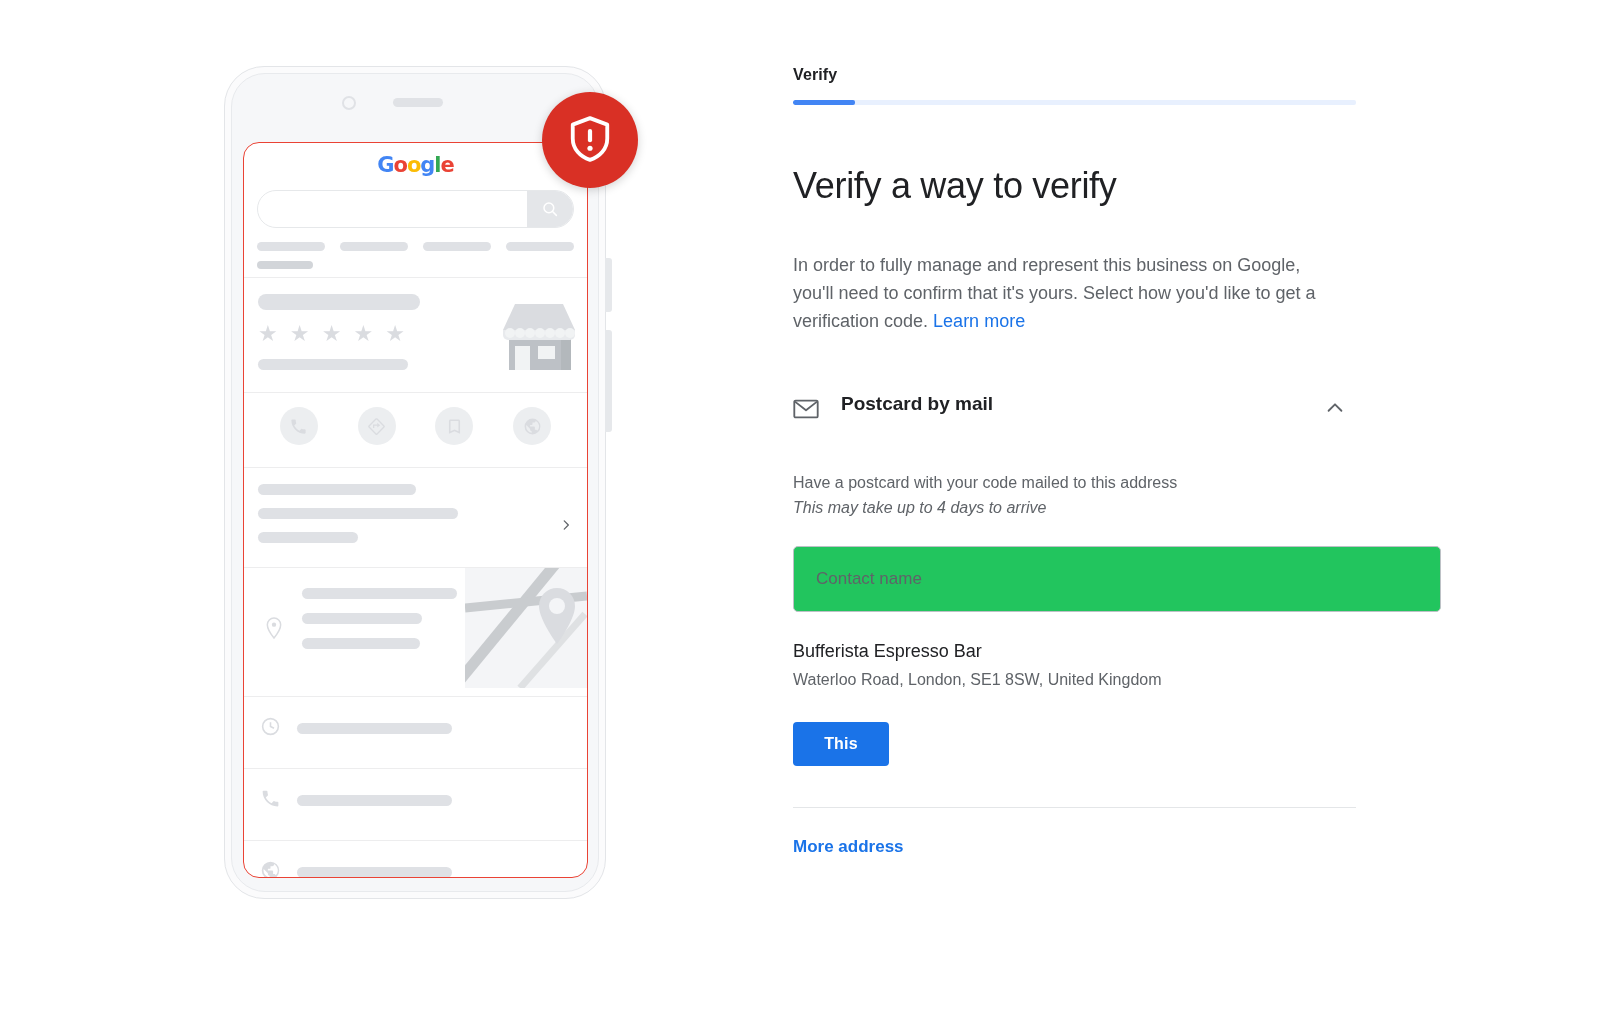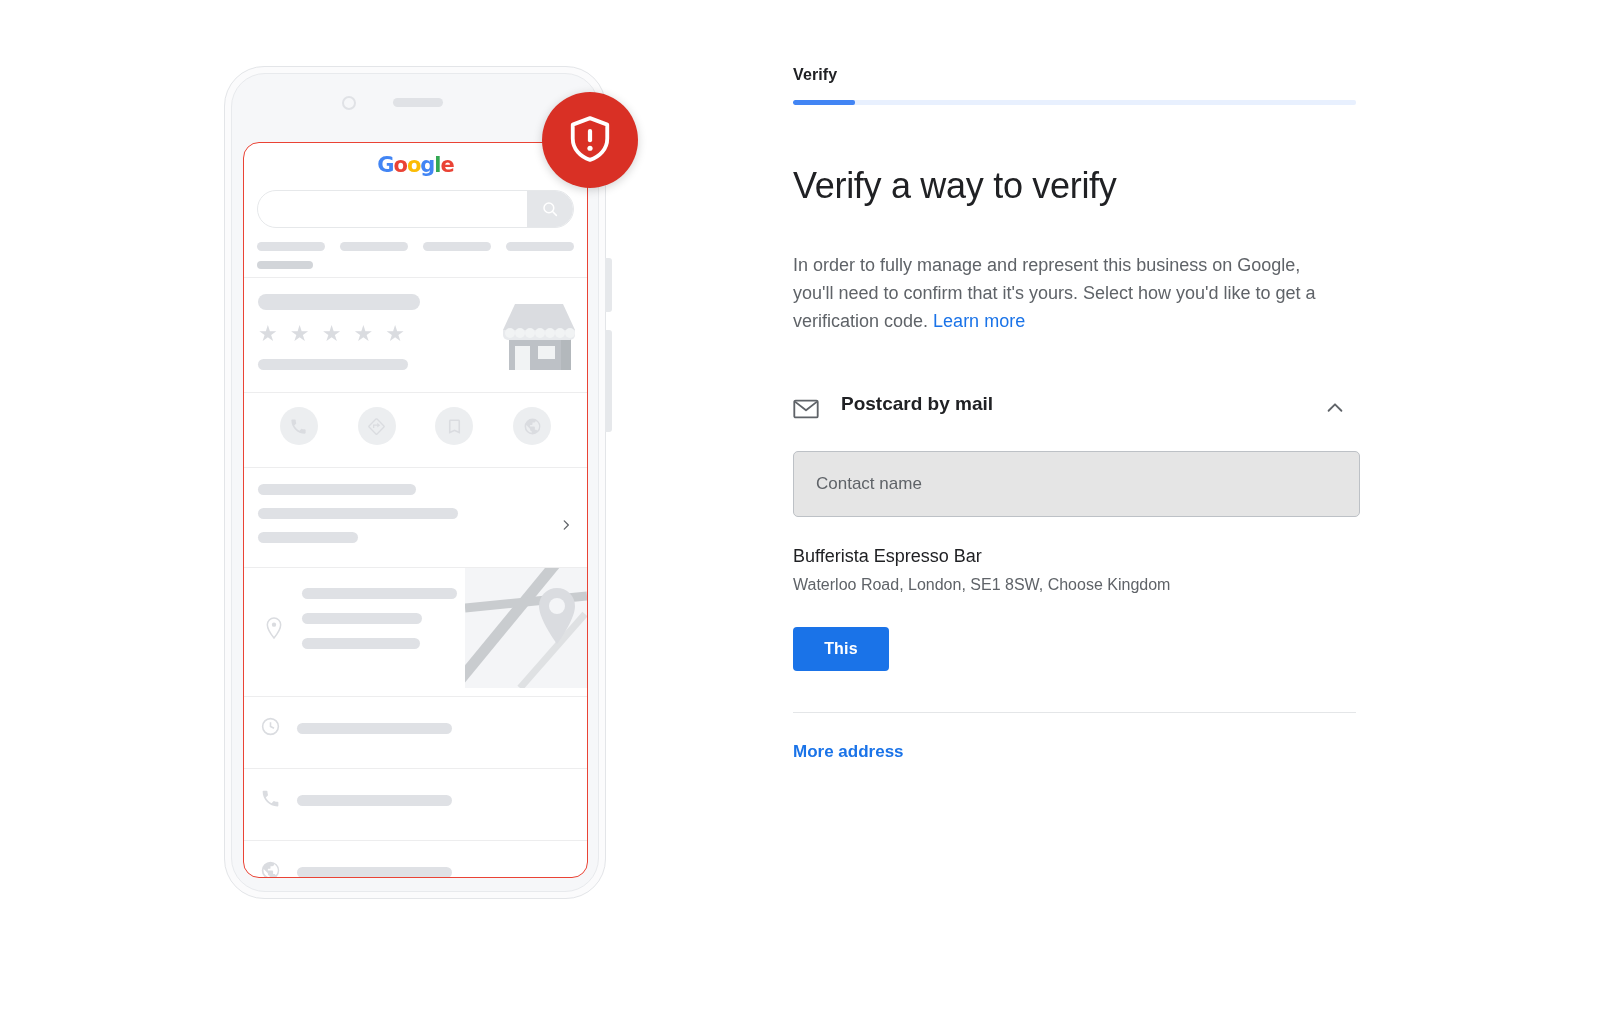--- a/index.html
+++ b/index.html
@@ -252,29 +252,29 @@
   .method-desc {
     font-size: 16px;
     color: #5f6368;
     margin-top: 45px;
     line-height: 25px;
   }
   .method-desc .italic { font-style: italic; display: block; }
 
   .text-input {
     margin-top: 26px;
-    width: 567px; height: 66px;
+    width: 648px; height: 66px;
     border: 1px solid #bdc1c6;
     border-radius: 5px;
     box-sizing: border-box;
     font-size: 17px;
     color: #202124;
     padding: 0 22px;
     font-family: "Liberation Sans", sans-serif;
-    background: #e5e5e5;
+    background: #22c55e;
     outline: none;
   }
   .text-input::placeholder { color: #5f6368; }
 
   .biz-name {
     font-size: 18px;
     font-weight: 400;
     margin-top: 29px;
     color: #202124;
   }
@@ -506,25 +506,29 @@
       </svg>
     </span>
     <span class="method-title">Postcard by mail</span>
     <span class="method-chevron">
       <svg width="22" height="22" viewBox="0 0 24 24" fill="none" stroke="#5f6368" stroke-width="2" stroke-linecap="round" stroke-linejoin="round">
           <polyline points="5 15 12 8 19 15"></polyline>
         </svg>
     </span>
   </div>
 
+  <div class="method-desc">
+    <span>Have a postcard with your code mailed to this address</span>
+    <span class="italic">This may take up to 4 days to arrive</span>
+  </div>
 
   <input class="text-input" type="text" placeholder="Contact name" style="">
 
   <div class="biz-name">Bufferista Espresso Bar</div>
-  <div class="biz-addr">Waterloo Road, London, SE1 8SW, Choose Kingdom</div>
+  <div class="biz-addr">Waterloo Road, London, SE1 8SW, United Kingdom</div>
 
   <button class="mail-btn">This</button>
 
   <div class="hr"></div>
 
   <a class="more-options" href="#">More address</a>
 
 </div>
 
 </body></html>

